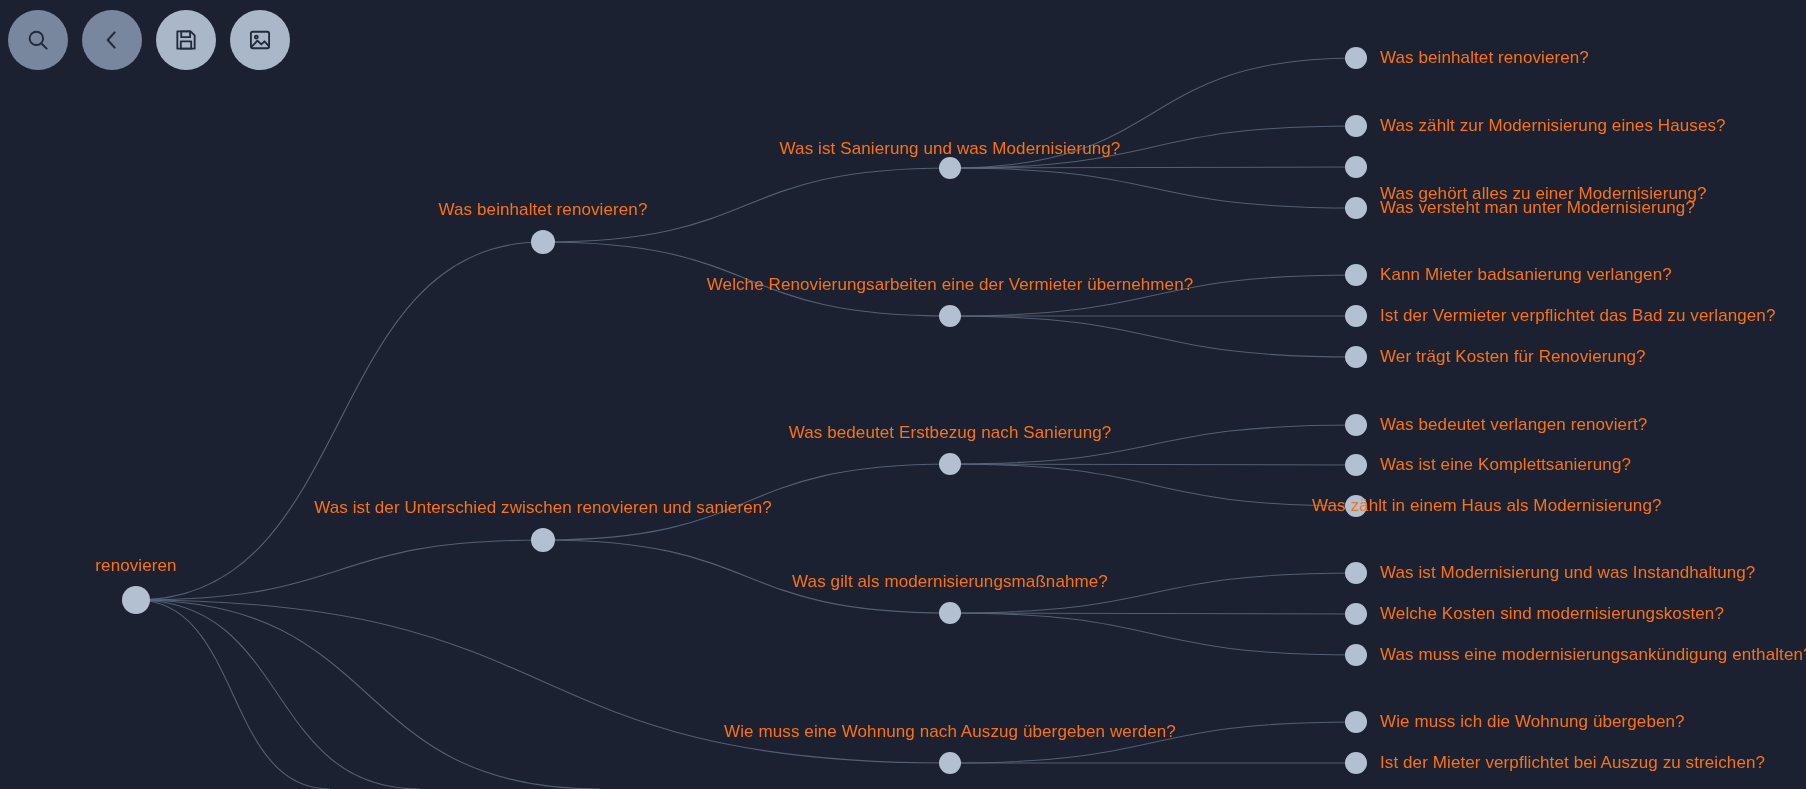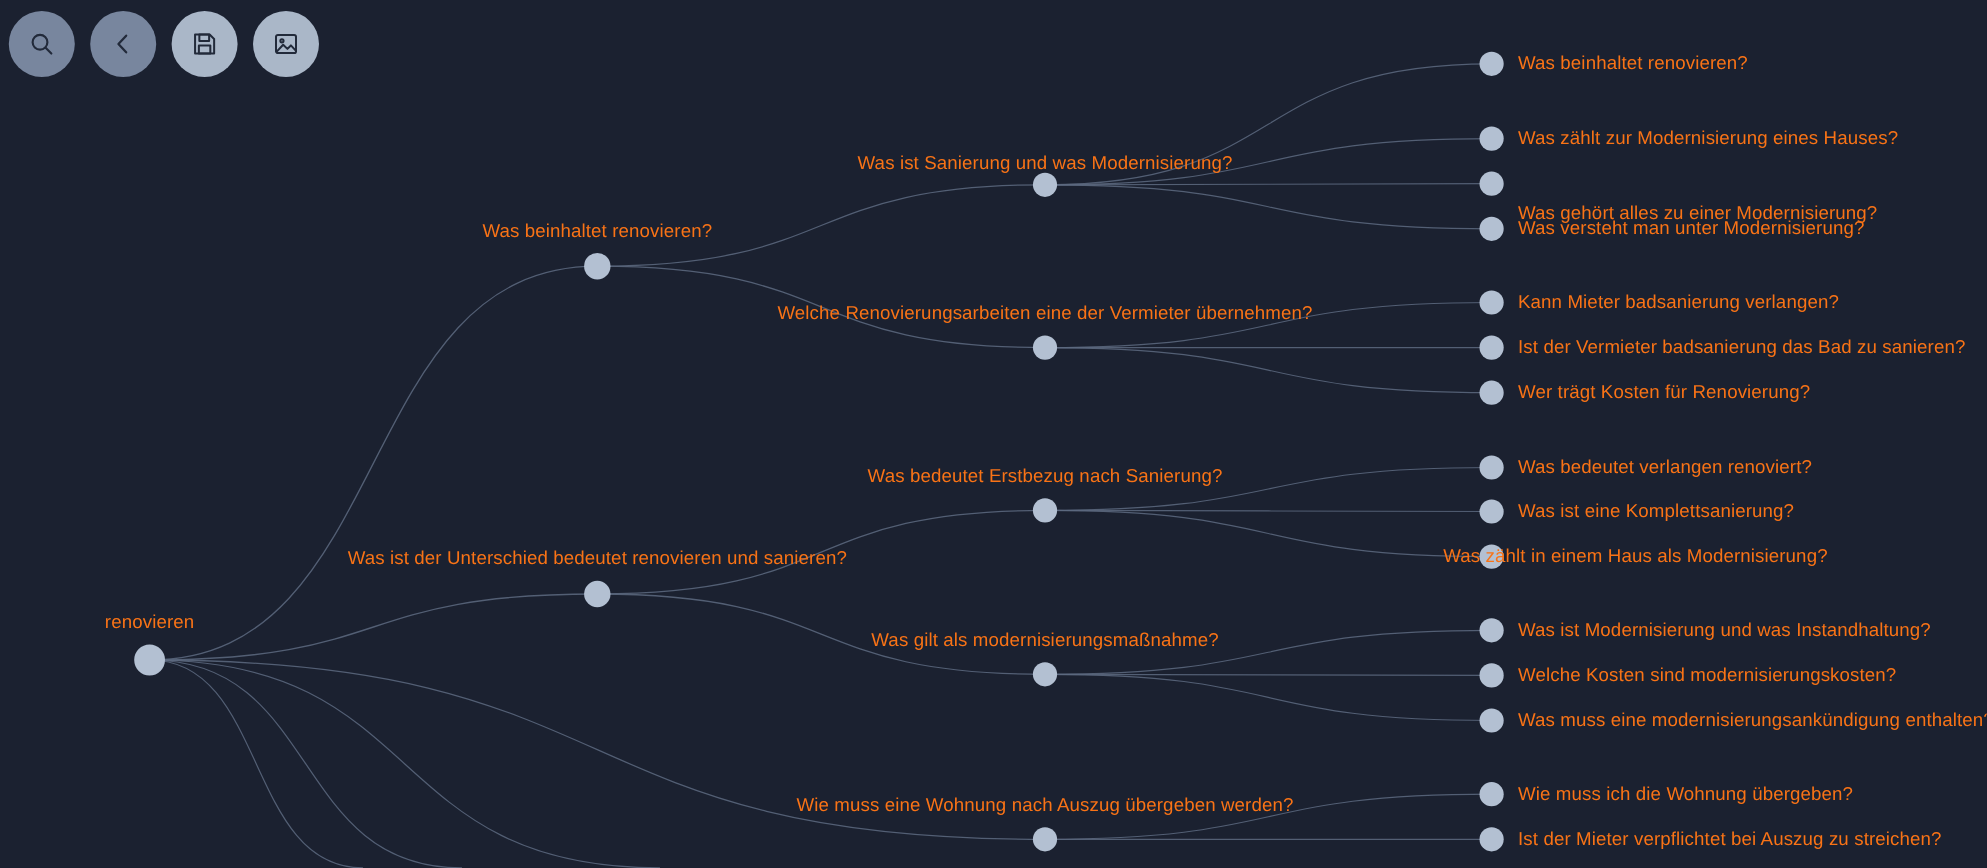--- a/index.html
+++ b/index.html
@@ -103,21 +103,21 @@
       <path d="M 136 600 C 242.7 600, 223.3 789, 330 789" fill="none" stroke="#5d6a80" stroke-width="1.1" stroke-opacity="0.85"></path>
       <path d="M 136 600 C 292.20000000000005 600, 263.79999999999995 789, 420 789" fill="none" stroke="#5d6a80" stroke-width="1.1" stroke-opacity="0.85"></path>
       <path d="M 136 600 C 391.20000000000005 600, 344.79999999999995 789, 600 789" fill="none" stroke="#5d6a80" stroke-width="1.1" stroke-opacity="0.85"></path>
     </svg>
   <div id="nodes-layer">
       <div class="node-dot" title="renovieren" style="left: 136px; top: 600px; width: 28px; height: 28px;"></div>
       <div class="node-label above" style="left: 136px; top: 576px;">renovieren</div>
       <div class="node-dot" title="Was beinhaltet renovieren?" style="left: 543px; top: 242px; width: 24px; height: 24px;"></div>
       <div class="node-label above" style="left: 543px; top: 220px;">Was beinhaltet renovieren?</div>
       <div class="node-dot" title="Was ist der Unterschied zwischen renovieren und sanieren?" style="left: 543px; top: 540px; width: 24px; height: 24px;"></div>
-      <div class="node-label above" style="left: 543px; top: 518px;">Was ist der Unterschied bedeutet renovieren und sanieren?</div>
+      <div class="node-label above" style="left: 543px; top: 518px;">Was ist der Unterschied zwischen renovieren und sanieren?</div>
       <div class="node-dot" title="Was ist Sanierung und was Modernisierung?" style="left: 950px; top: 168px; width: 22px; height: 22px;"></div>
       <div class="node-label above" style="left: 950px; top: 147px; margin-top: 12px;">Was ist Sanierung und was Modernisierung?</div>
       <div class="node-dot" title="Welche Renovierungsarbeiten muss der Vermieter übernehmen?" style="left: 950px; top: 316px; width: 22px; height: 22px;"></div>
       <div class="node-label above" style="left: 950px; top: 295px;">Welche Renovierungsarbeiten eine der Vermieter übernehmen?</div>
       <div class="node-dot" title="Was bedeutet Erstbezug nach Sanierung?" style="left: 950px; top: 464px; width: 22px; height: 22px;"></div>
       <div class="node-label above" style="left: 950px; top: 443px;">Was bedeutet Erstbezug nach Sanierung?</div>
       <div class="node-dot" title="Was gilt als modernisierungsmaßnahme?" style="left: 950px; top: 613px; width: 22px; height: 22px;"></div>
       <div class="node-label above" style="left: 950px; top: 592px;">Was gilt als modernisierungsmaßnahme?</div>
       <div class="node-dot" title="Wie muss eine Wohnung nach Auszug übergeben werden?" style="left: 950px; top: 763px; width: 22px; height: 22px;"></div>
       <div class="node-label above" style="left: 950px; top: 742px;">Wie muss eine Wohnung nach Auszug übergeben werden?</div>
@@ -125,21 +125,21 @@
       <div class="node-label right" style="left: 1380px; top: 58px;">Was beinhaltet renovieren?</div>
       <div class="node-dot" title="Was zählt zur Modernisierung eines Hauses?" style="left: 1356px; top: 126px; width: 22px; height: 22px;"></div>
       <div class="node-label right" style="left: 1380px; top: 126px;">Was zählt zur Modernisierung eines Hauses?</div>
       <div class="node-dot" title="Was gehört alles zu einer Modernisierung?" style="left: 1356px; top: 167px; width: 22px; height: 22px;"></div>
       <div class="node-label right" style="left: 1380px; top: 167px; margin-top: 27px;">Was gehört alles zu einer Modernisierung?</div>
       <div class="node-dot" title="Was versteht man unter Modernisierung?" style="left: 1356px; top: 208px; width: 22px; height: 22px;"></div>
       <div class="node-label right" style="left: 1380px; top: 208px;">Was versteht man unter Modernisierung?</div>
       <div class="node-dot" title="Kann Mieter badsanierung verlangen?" style="left: 1356px; top: 275px; width: 22px; height: 22px;"></div>
       <div class="node-label right" style="left: 1380px; top: 275px;">Kann Mieter badsanierung verlangen?</div>
       <div class="node-dot" title="Ist der Vermieter verpflichtet das Bad zu sanieren?" style="left: 1356px; top: 316px; width: 22px; height: 22px;"></div>
-      <div class="node-label right" style="left: 1380px; top: 316px;">Ist der Vermieter badsanierung das Bad zu sanieren?</div>
+      <div class="node-label right" style="left: 1380px; top: 316px;">Ist der Vermieter verpflichtet das Bad zu verlangen?</div>
       <div class="node-dot" title="Wer trägt Kosten für Renovierung?" style="left: 1356px; top: 357px; width: 22px; height: 22px;"></div>
       <div class="node-label right" style="left: 1380px; top: 357px;">Wer trägt Kosten für Renovierung?</div>
       <div class="node-dot" title="Was bedeutet komplett renoviert?" style="left: 1356px; top: 425px; width: 22px; height: 22px;"></div>
       <div class="node-label right" style="left: 1380px; top: 425px;">Was bedeutet verlangen renoviert?</div>
       <div class="node-dot" title="Was ist eine Komplettsanierung?" style="left: 1356px; top: 465px; width: 22px; height: 22px;"></div>
       <div class="node-label right" style="left: 1380px; top: 465px;">Was ist eine Komplettsanierung?</div>
       <div class="node-dot" title="Was zählt in einem Haus als Modernisierung?" style="left: 1356px; top: 506px; width: 22px; height: 22px;"></div>
       <div class="node-label right" style="left: 1312px; top: 506px;">Was zählt in einem Haus als Modernisierung?</div>
       <div class="node-dot" title="Was ist Modernisierung und was Instandhaltung?" style="left: 1356px; top: 573px; width: 22px; height: 22px;"></div>
       <div class="node-label right" style="left: 1380px; top: 573px;">Was ist Modernisierung und was Instandhaltung?</div>

